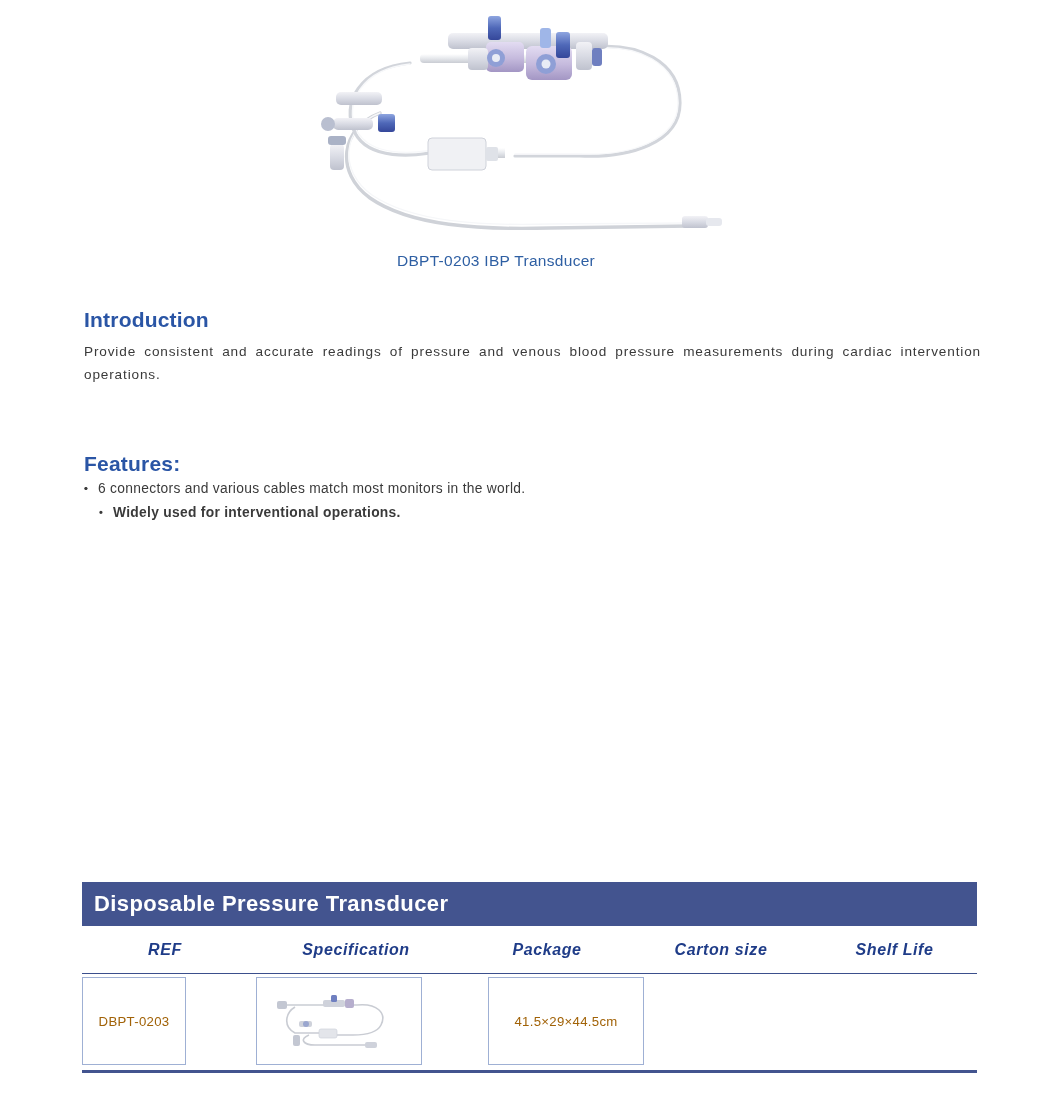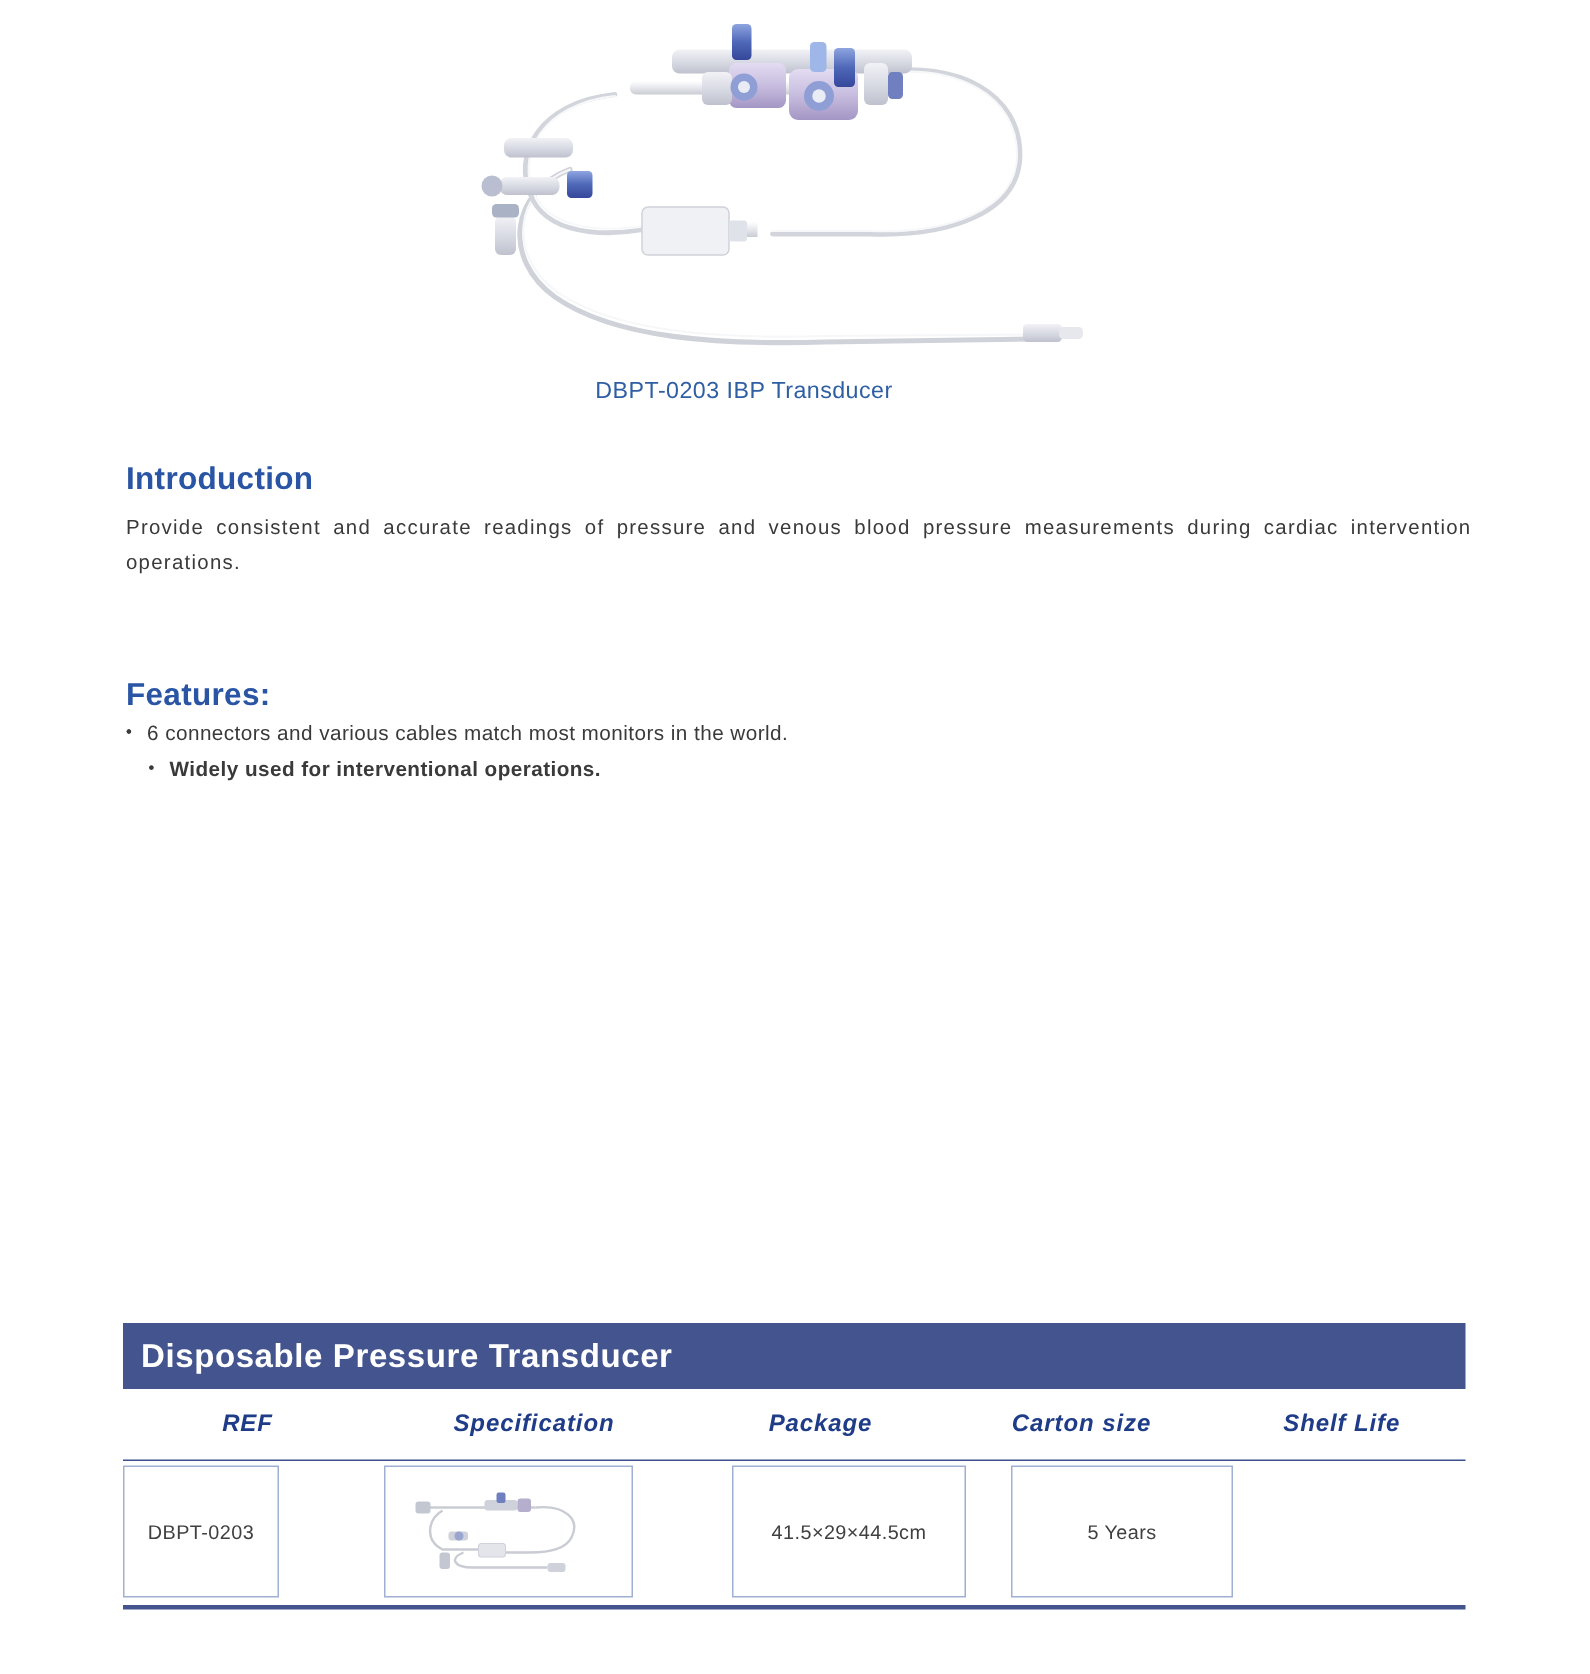--- a/index.html
+++ b/index.html
@@ -149,21 +149,21 @@
     align-items: center;
     padding-top: 2px;
   }
   .table-body-row .td {
     height: 88px;
     border: 1px solid #9fb0d4;
     display: flex;
     align-items: center;
     justify-content: center;
     font-size: 13.2px;
-    color: #404040;
+    color: #a16207;
     margin: 0 4px;
     letter-spacing: 0.3px;
     background: #ffffff;
   }
   .td.cell-ref     { width: 104px; margin-left: 0; }
   .td.cell-spec    { width: 166px; }
   .td.cell-package { width: 142px; }
   .td.cell-carton  { width: 156px; }
   .td.cell-shelf   { width: 148px; }
   .spacer-ref   { width: 62px; height: 1px; }
@@ -302,18 +302,17 @@
         <circle cx="37" cy="33" r="3" fill="#9aa6cf"></circle>
       </svg>
     </div>
     <div class="spacer-spec"></div>
 
     <div class="spacer-pkg"></div>
 
     <div class="td cell-carton">41.5×29×44.5cm</div>
     <div class="spacer-cart"></div>
 
-    <div class="td cell-shelf">5 Years</div>
     <div class="spacer-shelf"></div>
   </div>
 
   <div class="table-bottom-rule"></div>
 </div>
 
 </body></html>

